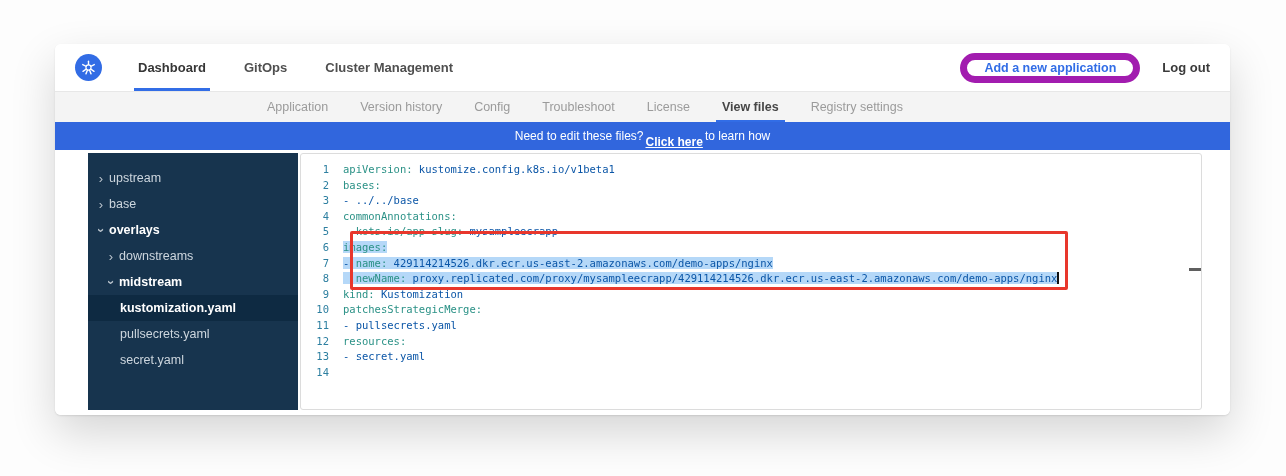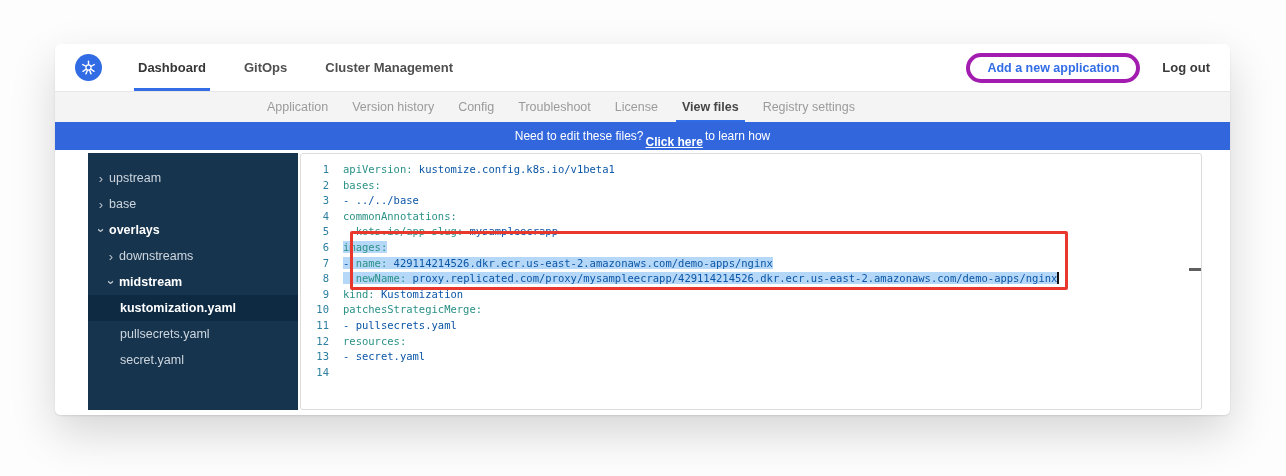--- a/index.html
+++ b/index.html
@@ -13,25 +13,25 @@
   }
 
   
   .header { position:relative; height:48px; background:#fff; border-bottom:1px solid #e7e7e7; display:flex; align-items:center; padding:0 20px; }
   .logo { width:27px; height:27px; border-radius:50%; background:#326ce5; display:flex; align-items:center; justify-content:center; margin-right:36px; flex:0 0 auto; }
   .nav { display:flex; align-items:stretch; height:100%; gap:38px; }
   .nav-item { display:flex; align-items:center; font-size:13px; font-weight:700; color:#4f4f4f; position:relative; cursor:pointer; }
   .nav-item.active { color:#363636; }
   .nav-item.active::after { content:""; position:absolute; left:-4px; right:-4px; bottom:0; height:3px; background:#326de6; }
   .header-right { margin-left:auto; display:flex; align-items:center; gap:22px; }
-  .add-app-btn { border:4px solid #a21caf; color:#326de6; background:#fff; border-radius:16px; height:30px; padding:0 17px; font-size:12.5px; font-weight:700; font-family:inherit; cursor:pointer; }
+  .add-app-btn { border:7px solid #a21caf; color:#326de6; background:#fff; border-radius:16px; height:30px; padding:0 17px; font-size:12.5px; font-weight:700; font-family:inherit; cursor:pointer; }
   .logout { font-size:13px; font-weight:700; color:#3a3a3a; cursor:pointer; }
 
   
-  .subnav { height:30px; background:#f4f4f4; display:flex; align-items:stretch; padding-left:212px; gap:24px; }
+  .subnav { height:30px; background:#f4f4f4; display:flex; align-items:stretch; padding-left:212px; gap:32px; }
   .tab { display:flex; align-items:center; font-size:12.5px; color:#9b9b9b; position:relative; cursor:pointer; white-space:nowrap; }
   .tab.active { color:#464646; font-weight:700; }
   .tab.active::after { content:""; position:absolute; left:-6px; right:-6px; bottom:0; height:2px; background:#326de6; }
 
   
   .banner { height:28px; background:#3166dd; color:#fff; font-size:12px; display:flex; align-items:center; justify-content:center; gap:2px; }
   .banner a { color:#fff; font-weight:700; text-decoration:underline; cursor:pointer;margin-top:12px; }
 
   
   .content { position:relative; height:265px; background:#fff; display:flex; padding:3px 28px 5px 33px; }

